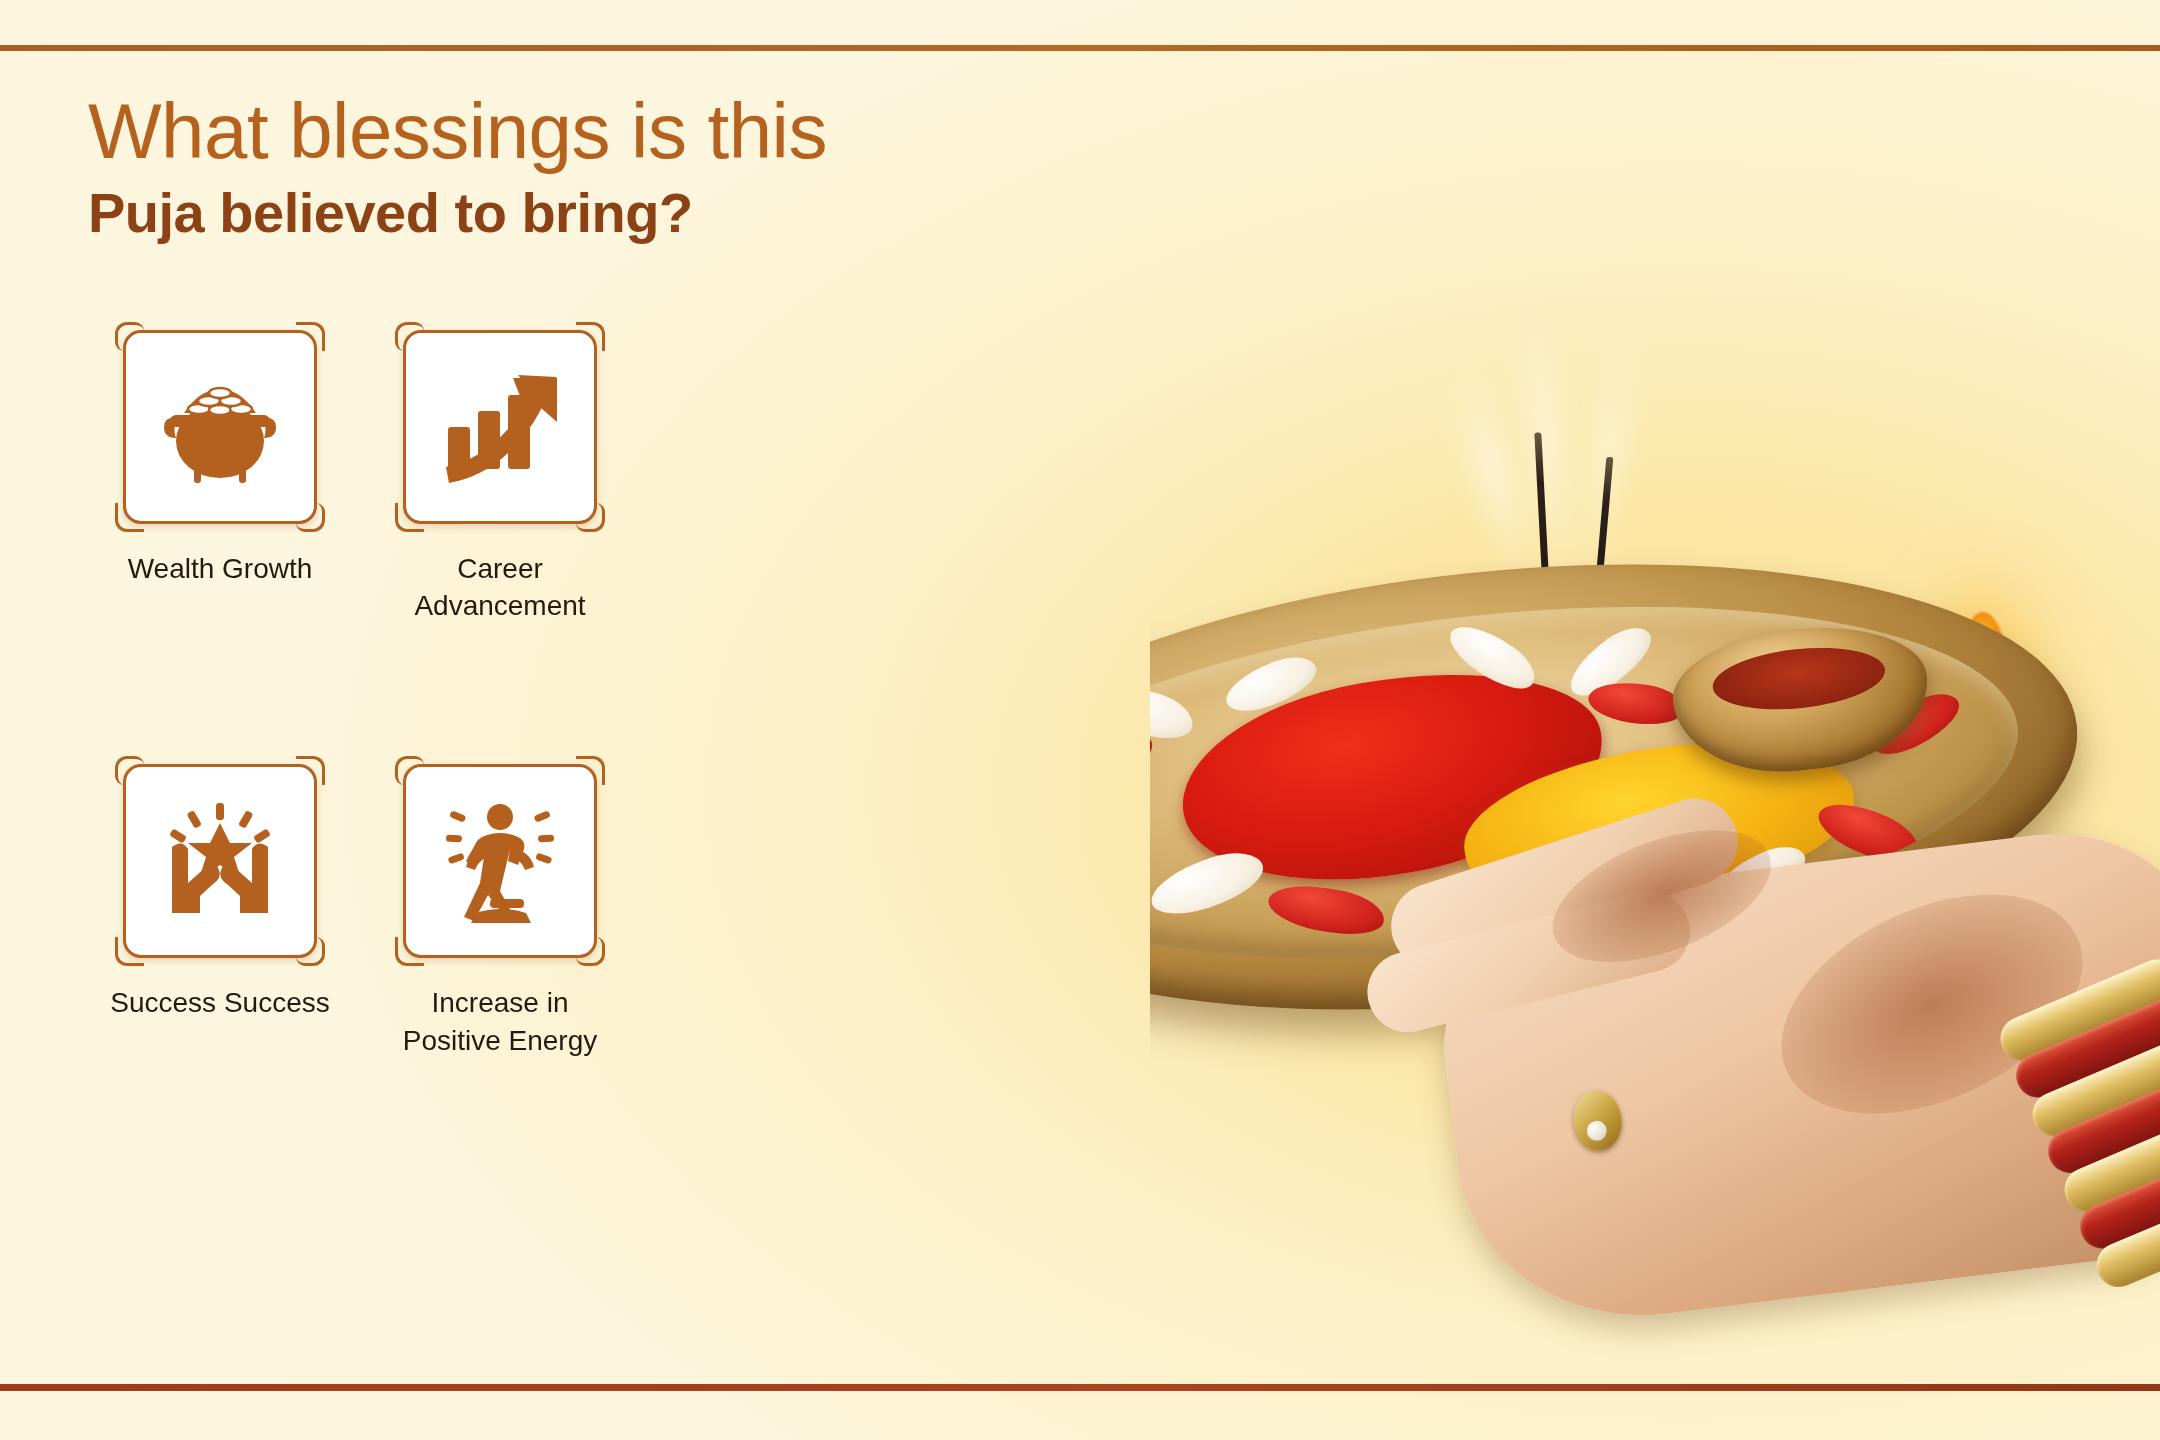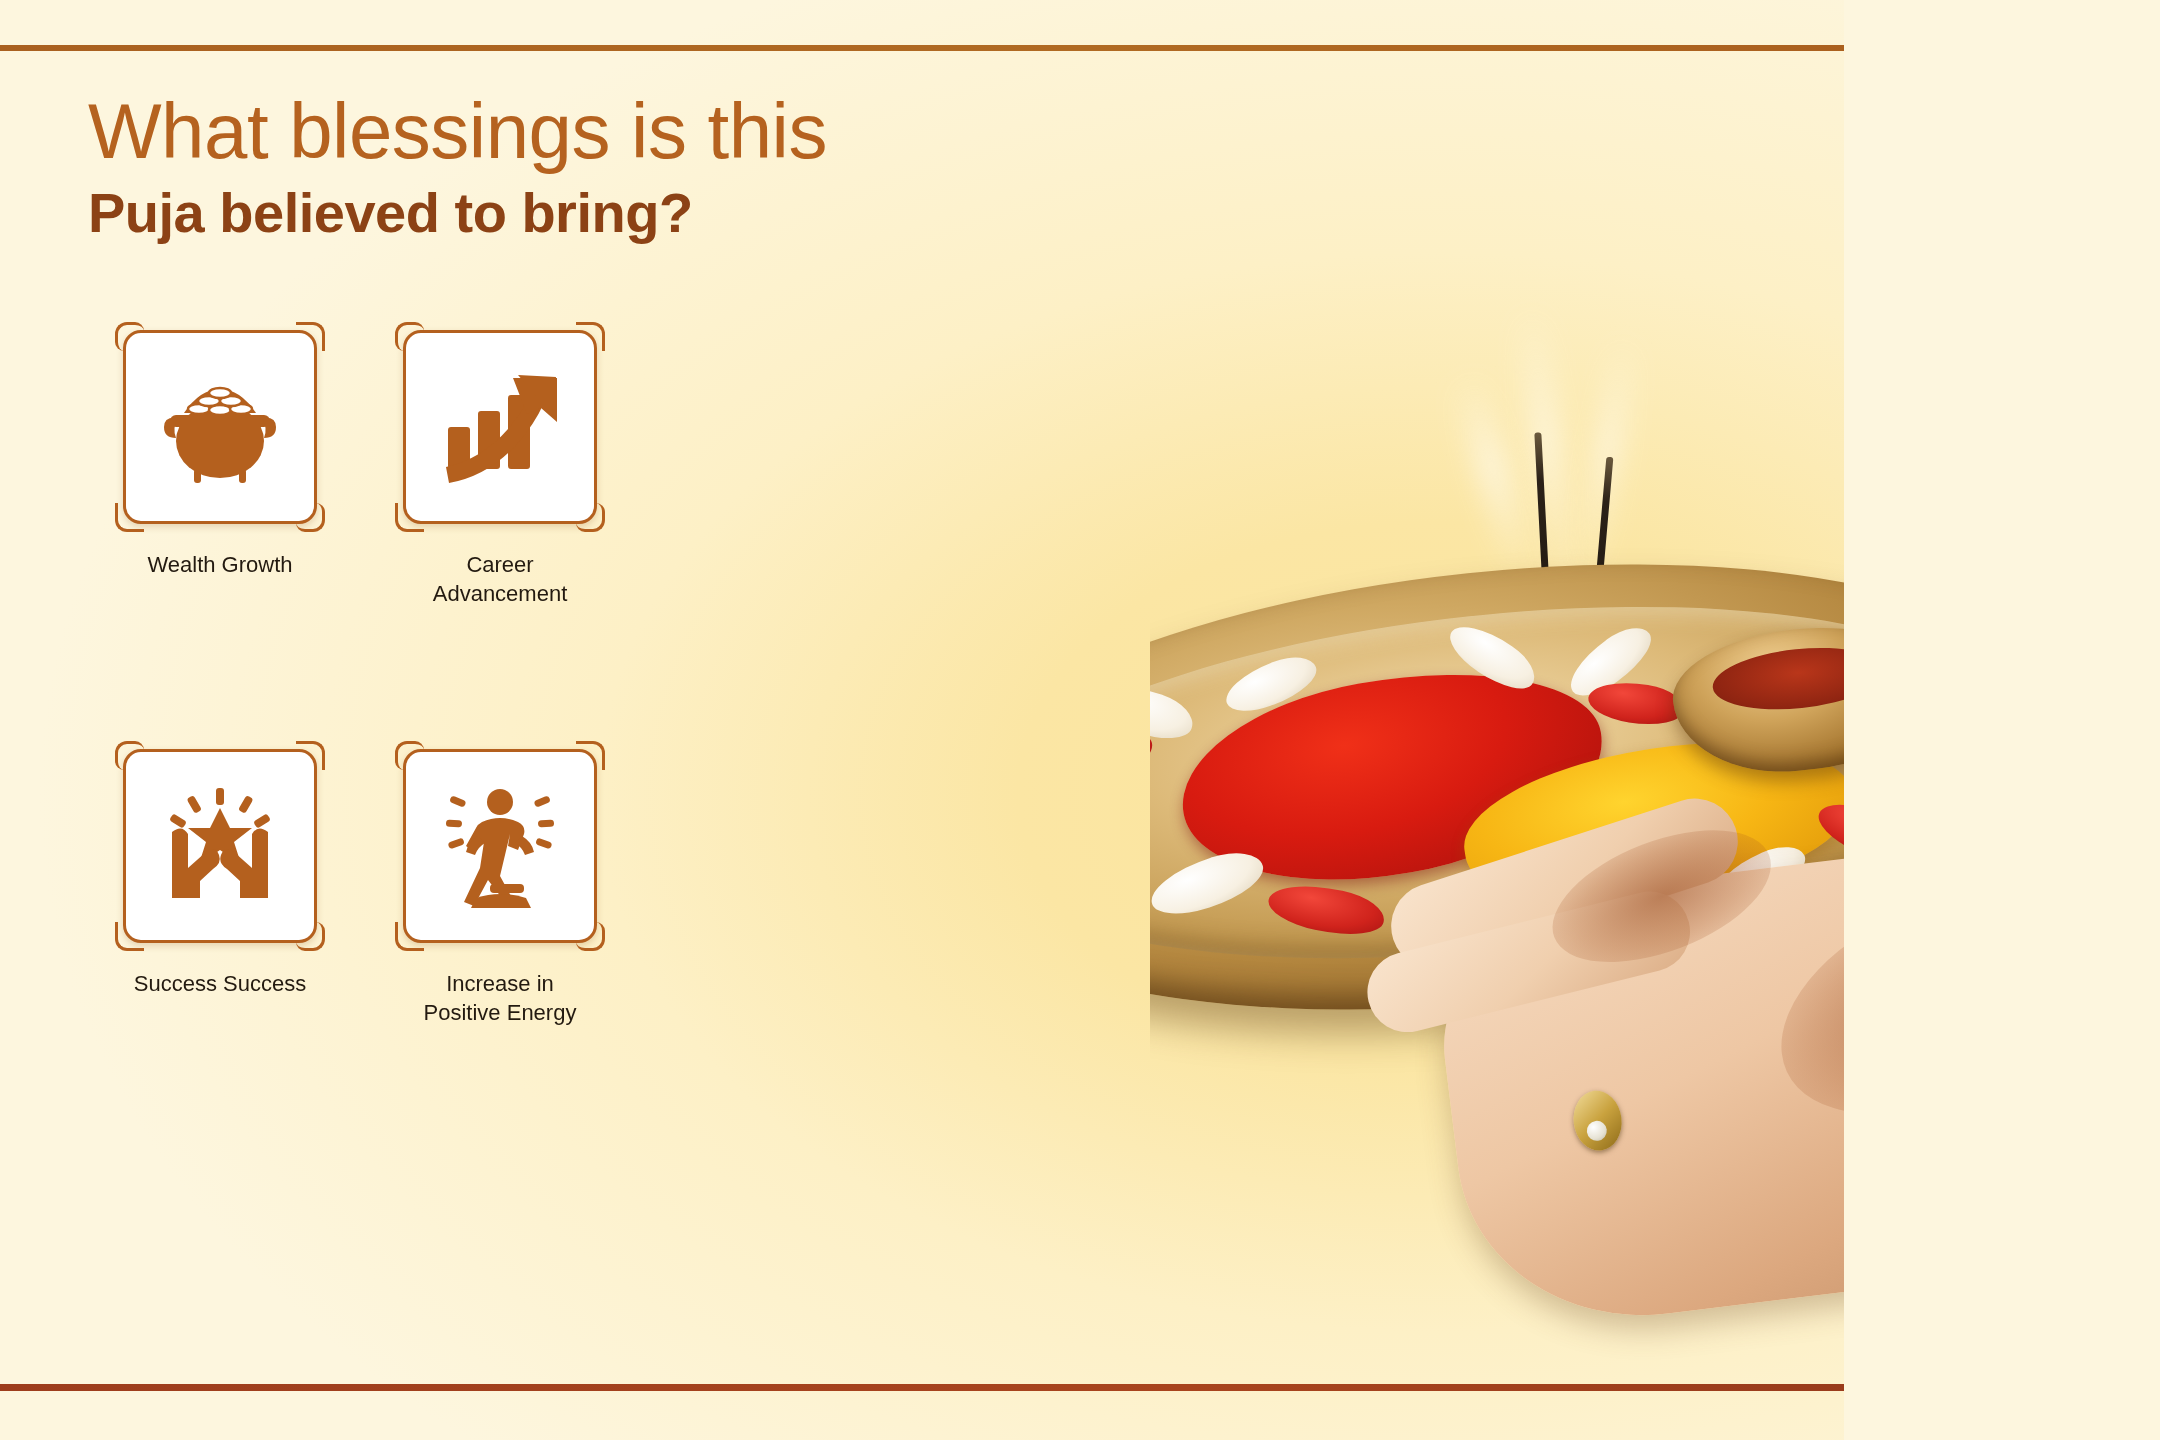--- a/index.html
+++ b/index.html
@@ -2,21 +2,21 @@
 <html><head>
 <meta charset="utf-8">
 <style>
   html,body{margin:0;padding:0;}
   body{
     width:2160px;height:1440px;overflow:hidden;
     font-family:"Liberation Sans","DejaVu Sans",sans-serif;
     background:#fdf6de;
   }
   .poster{
-    position:relative;width:1844px;height:1440px;
+    position:relative;width:2160px;height:1440px;
     background:
       radial-gradient(ellipse 1400px 900px at 78% 55%, #fbe49b 0%, #fbe6a4 30%, #fdf0c6 60%, #fdf6de 100%),
       linear-gradient(105deg,#fefaec 0%,#fdf4d4 38%,#fbe8ac 72%,#fbe29a 100%);
     overflow:hidden;
   }
   
   .rule{position:absolute;left:0;width:2160px;height:6px;}
   .rule-top{top:45px;background:linear-gradient(90deg,#a9601f 0%,#b06a22 50%,#a85c1c 100%);}
   .rule-bottom{top:1384px;height:7px;background:linear-gradient(90deg,#9d3d1c 0%,#a8441d 55%,#92371a 100%);}
 
@@ -51,21 +51,21 @@
   .tile::before{left:-11px;top:-11px;border-right:none;border-bottom:none;
     border-top-left-radius:12px;background:transparent;}
   .tile::after{right:-11px;bottom:-11px;border-left:none;border-top:none;
     border-bottom-right-radius:12px;background:transparent;}
   .notch{position:absolute;width:26px;height:26px;border:3px solid #b4601e;}
   .notch.tr{right:-11px;top:-11px;border-left:none;border-bottom:none;border-top-right-radius:12px;}
   .notch.bl{left:-11px;bottom:-11px;border-right:none;border-top:none;border-bottom-left-radius:12px;}
   .tile svg{display:block;}
   .label{
     margin-top:26px;text-align:center;
-    font-size:22px;line-height:1.33;font-weight:400;color:#231a10;
+    font-size:28px;line-height:1.33;font-weight:400;color:#231a10;
     max-width:250px;
   }
 
   
   .photo{position:absolute;left:1150px;top:52px;width:1010px;height:1332px;overflow:hidden;}
 
   
   .smoke{position:absolute;filter:blur(14px);opacity:.62;
     background:linear-gradient(180deg,rgba(255,255,255,0) 0%,rgba(255,255,255,.95) 45%,rgba(255,255,255,0) 100%);}
   .smoke.s1{left:385px;top:255px;width:26px;height:300px;transform:rotate(-7deg);}

